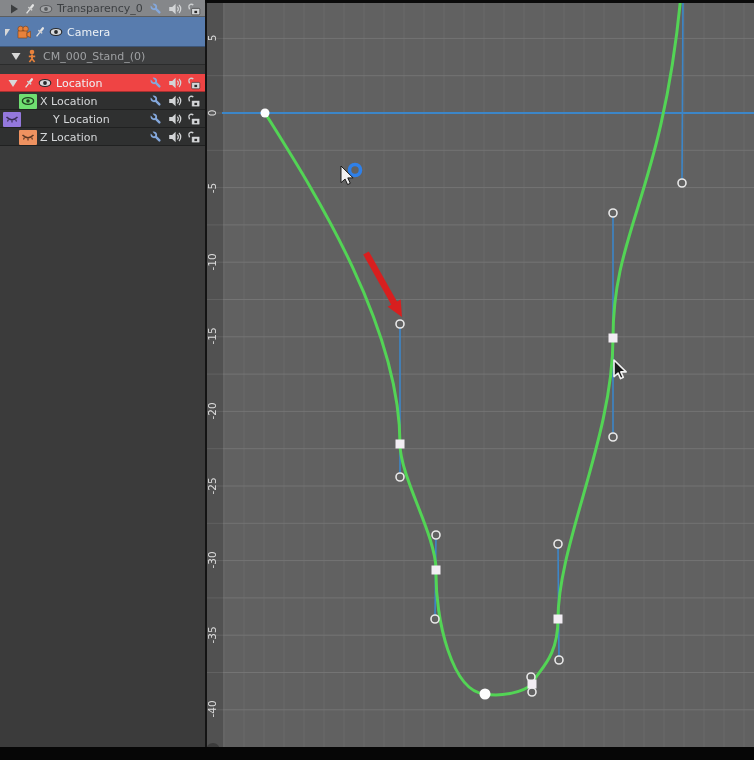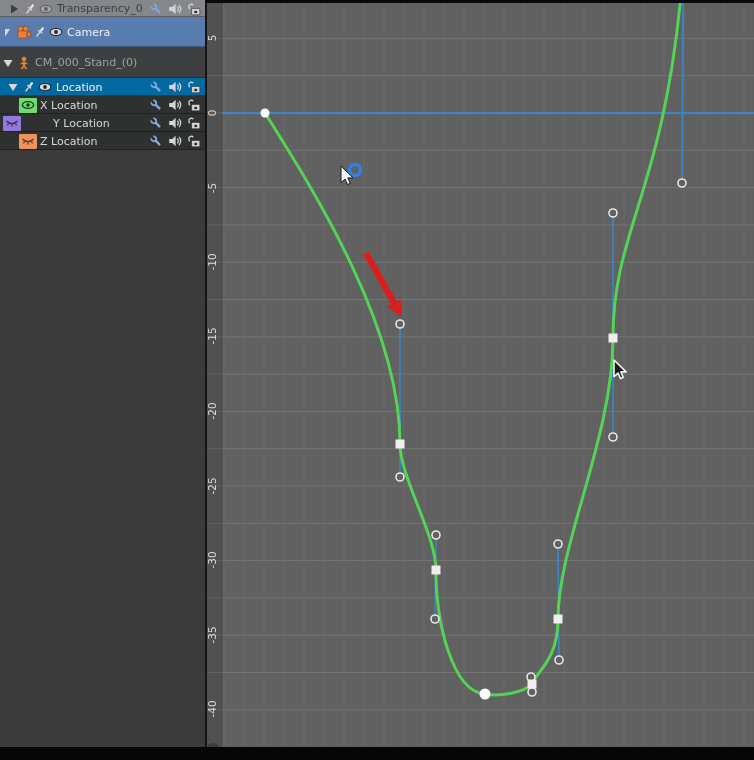--- a/index.html
+++ b/index.html
@@ -101,40 +101,40 @@
           </svg>
         </span>
         <span class="icn">
           <svg width="14" height="14" viewBox="0 0 14 14" xmlns="http://www.w3.org/2000/svg">
             <ellipse cx="7" cy="7" rx="5.8" ry="3.5" fill="#d8dadc" stroke="#26282a" stroke-width="1.1"></ellipse>
         <circle cx="7" cy="7" r="1.9" fill="#26282a"></circle>
           </svg>
         </span>
         <span class="lbl" style="color: rgb(237, 241, 245);">Camera</span>
       </div>
-      <div class="chan-row" style="height: 31px; background: rgb(62, 63, 64); padding-left: 0px;">
+      <div class="chan-row" style="height: 18px; background: rgb(62, 63, 64); padding-left: 8px;">
         <span class="icn">
           <svg width="14" height="14" viewBox="0 0 14 14" xmlns="http://www.w3.org/2000/svg">
             <polygon points="2.5,4 11.5,4 7,11" fill="#d8d8d8"></polygon>
           </svg>
         </span>
         <span class="icn">
           <svg width="14" height="14" viewBox="0 0 14 14" xmlns="http://www.w3.org/2000/svg">
             <g stroke="#e8823c" fill="#e8823c">
         <circle cx="7" cy="3" r="2.3" stroke="none"></circle>
         <line x1="7" y1="5.4" x2="7" y2="9.8" stroke-width="2"></line>
         <line x1="3.8" y1="7.4" x2="10.2" y2="7.4" stroke-width="1.7"></line>
         <line x1="7" y1="9.8" x2="4.4" y2="13" stroke-width="1.6"></line>
         <line x1="7" y1="9.8" x2="9.6" y2="13" stroke-width="1.6"></line>
             </g>
           </svg>
         </span>
         <span class="lbl" style="color: rgb(159, 161, 163);">CM_000_Stand_(0)</span>
       </div>
-      <div class="chan-row" style="height: 18px; background: #0369a1; padding-left: 5px;">
+      <div class="chan-row" style="height: 18px; background: #ef4444; padding-left: 5px; margin-top: 9px;">
         <span class="icn">
           <svg width="14" height="14" viewBox="0 0 14 14" xmlns="http://www.w3.org/2000/svg">
             <polygon points="2.5,4 11.5,4 7,11" fill="#d8d8d8"></polygon>
           </svg>
         </span>
         <span class="icn">
           <svg width="14" height="14" viewBox="0 0 14 14" xmlns="http://www.w3.org/2000/svg">
             <g transform="rotate(38 7 7)" stroke="#e4e4e4">
         <rect x="5.9" y="1.2" width="2.2" height="5.2" rx="1" fill="#e4e4e4" stroke="none"></rect>
         <rect x="4.4" y="5.8" width="5.2" height="1.6" rx="0.8" fill="#cfcfcf" stroke="none"></rect>

